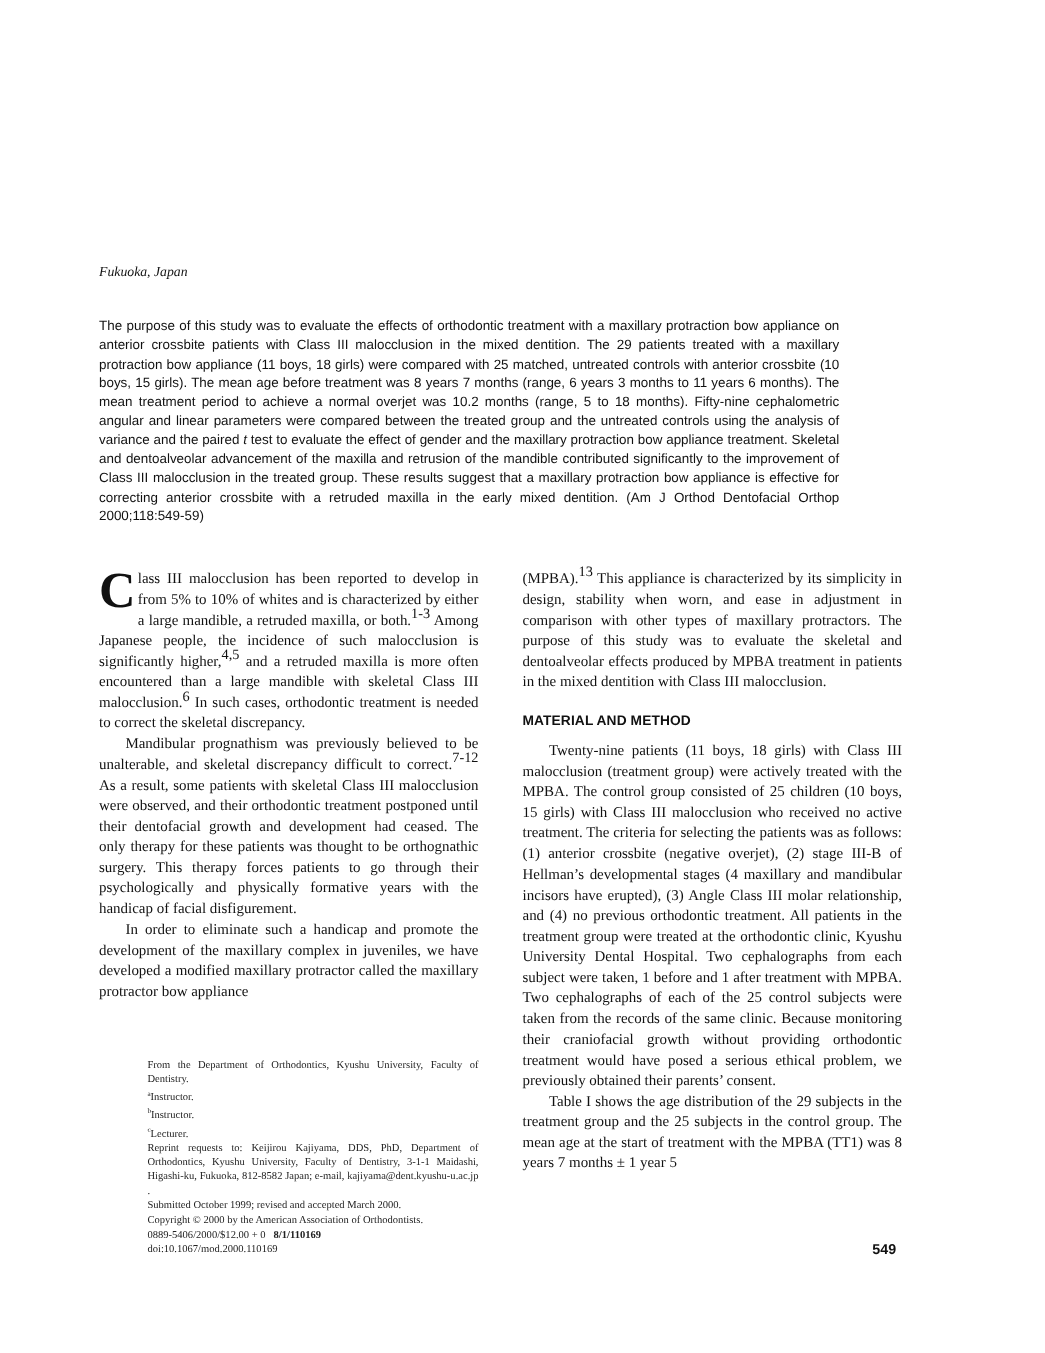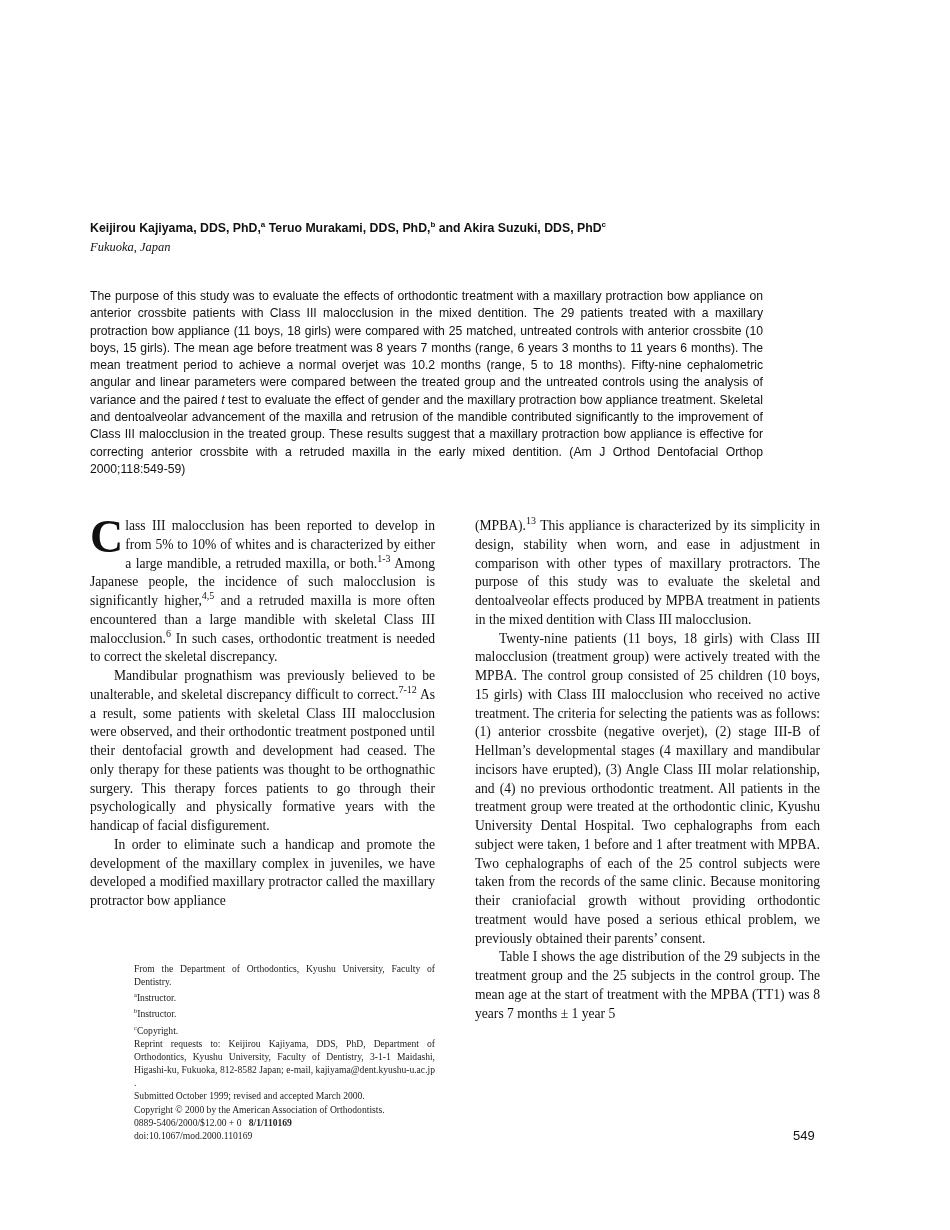--- a/index.html
+++ b/index.html
@@ -12,42 +12,39 @@
   .authors sup { font-size: 8px; }
   .location { position: absolute; left: 90px; top: 240px; font-family: "Liberation Serif", serif; font-style: italic; font-size: 12.5px; color: #111; }
 
   .abstract { position: absolute; left: 90px; top: 276px; width: 673px; font-family: "Liberation Sans", sans-serif; font-size: 12.2px; line-height: 17.3px; text-align: justify; color: #111; margin-top: 12px; }
 
   .col { position: absolute; top: 517px; width: 345px; font-family: "Liberation Serif", serif; font-size: 13.6px; line-height: 18.75px; text-align: justify; color: #111; }
   .col.left { left: 90px; }
   .col.right { left: 475px; }
   .col p { margin: 0; }
   .col p.indent { text-indent: 24px; }
-  .col sup { font-size: 10px; line-height: 0; margin-top: 16px; }
+  .col sup { font-size: 13px; line-height: 0; margin-top: 16px; }
   .dropcap { float: left; font-family: "Liberation Serif", serif; font-weight: bold; font-size: 46px; line-height: 36px; margin: 2px 2px 0 0; }
 
   .section-head { font-family: "Liberation Sans", sans-serif; font-weight: bold; font-size: 12.5px; margin: 16px 0 9px 0; letter-spacing: 0.1px; }
 
   .footnotes { position: absolute; left: 90px; top: 962px; width: 345px; font-family: "Liberation Serif", serif; font-size: 9.6px; line-height: 13.1px; color: #222; }
   .footnotes div { text-align: justify; margin-left: 44px; }
   .footnotes sup { font-size: 6.5px; }
   .footnotes b { font-weight: bold; }
 
-  .page-number { position: absolute; left: 793px; top: 1128px; font-family: "Liberation Sans", sans-serif; font-weight: normal; font-size: 13px; color: #111; }
+  .page-number { position: absolute; left: 793px; top: 1128px; font-family: "Liberation Sans", sans-serif; font-weight: bold; font-size: 13px; color: #111; }
 </style>
 </head>
 <body>
 
 <div class="page">
 
 
 
-  <div class="authors">
-    <span>Keijirou Kajiyama, DDS, PhD,</span><sup>a</sup><span> Teruo Murakami, DDS, PhD,</span><sup>b</sup><span> and Akira Suzuki, DDS, PhD</span><sup>c</sup>
-  </div>
 
   <div class="location">Fukuoka, Japan</div>
 
   <div class="abstract">
     <span>The purpose of this study was to evaluate the effects of orthodontic treatment with a maxillary protraction bow appliance on anterior crossbite patients with Class III malocclusion in the mixed dentition. The 29 patients treated with a maxillary protraction bow appliance (11 boys, 18 girls) were compared with 25 matched, untreated controls with anterior crossbite (10 boys, 15 girls). The mean age before treatment was 8 years 7 months (range, 6 years 3 months to 11 years 6 months). The mean treatment period to achieve a normal overjet was 10.2 months (range, 5 to 18 months). Fifty-nine cephalometric angular and linear parameters were compared between the treated group and the untreated controls using the analysis of variance and the paired </span><i>t</i><span> test to evaluate the effect of gender and the maxillary protraction bow appliance treatment. Skeletal and dentoalveolar advancement of the maxilla and retrusion of the mandible contributed significantly to the improvement of Class III malocclusion in the treated group. These results suggest that a maxillary protraction bow appliance is effective for correcting anterior crossbite with a retruded maxilla in the early mixed dentition.</span>
     <span>(Am J Orthod Dentofacial Orthop 2000;118:549-59)</span>
   </div>
 
   <div class="col left">
     <p>
@@ -56,31 +53,32 @@
     <p class="indent">
       <span>Mandibular prognathism was previously believed to be unalterable, and skeletal discrepancy difficult to correct.</span><sup>7-12</sup><span> As a result, some patients with skeletal Class III malocclusion were observed, and their orthodontic treatment postponed until their dentofacial growth and development had ceased. The only therapy for these patients was thought to be orthognathic surgery. This therapy forces patients to go through their psychologically and physically formative years with the handicap of facial disfigurement.</span>
     </p>
     <p class="indent">In order to eliminate such a handicap and promote the development of the maxillary complex in juveniles, we have developed a modified maxillary protractor called the maxillary protractor bow appliance</p>
   </div>
 
   <div class="footnotes">
     <div>From the Department of Orthodontics, Kyushu University, Faculty of Dentistry.</div>
     <div><sup>a</sup><span>Instructor.</span></div>
     <div><sup>b</sup><span>Instructor.</span></div>
-    <div><sup>c</sup><span>Copyright.</span></div>
+    <div><sup>c</sup><span>Lecturer.</span></div>
     <div>Reprint requests to: Keijirou Kajiyama, DDS, PhD, Department of Orthodontics, Kyushu University, Faculty of Dentistry, 3-1-1 Maidashi, Higashi-ku, Fukuoka, 812-8582 Japan; e-mail, kajiyama@dent.kyushu-u.ac.jp .</div>
     <div>Submitted October 1999; revised and accepted March 2000.</div>
     <div>Copyright © 2000 by the American Association of Orthodontists.</div>
     <div><span>0889-5406/2000/$12.00 + 0</span>&nbsp;&nbsp;&nbsp;<b>8/1/110169</b></div>
     <div>doi:10.1067/mod.2000.110169</div>
   </div>
 
   <div class="col right">
     <p>
       <span>(MPBA).</span><sup>13</sup><span> This appliance is characterized by its simplicity in design, stability when worn, and ease in adjustment in comparison with other types of maxillary protractors. The purpose of this study was to evaluate the skeletal and dentoalveolar effects produced by MPBA treatment in patients in the mixed dentition with Class III malocclusion.</span>
     </p>
+    <div class="section-head">MATERIAL AND METHOD</div>
     <p class="indent">Twenty-nine patients (11 boys, 18 girls) with Class III malocclusion (treatment group) were actively treated with the MPBA. The control group consisted of 25 children (10 boys, 15 girls) with Class III malocclusion who received no active treatment. The criteria for selecting the patients was as follows: (1) anterior crossbite (negative overjet), (2) stage III-B of Hellman’s developmental stages (4 maxillary and mandibular incisors have erupted), (3) Angle Class III molar relationship, and (4) no previous orthodontic treatment. All patients in the treatment group were treated at the orthodontic clinic, Kyushu University Dental Hospital. Two cephalographs from each subject were taken, 1 before and 1 after treatment with MPBA. Two cephalographs of each of the 25 control subjects were taken from the records of the same clinic. Because monitoring their craniofacial growth without providing orthodontic treatment would have posed a serious ethical problem, we previously obtained their parents’ consent.</p>
     <p class="indent">Table I shows the age distribution of the 29 subjects in the treatment group and the 25 subjects in the control group. The mean age at the start of treatment with the MPBA (TT1) was 8 years 7 months ± 1 year 5</p>
   </div>
 
   <div class="page-number">549</div>
 
 </div>
 
 </body></html>

